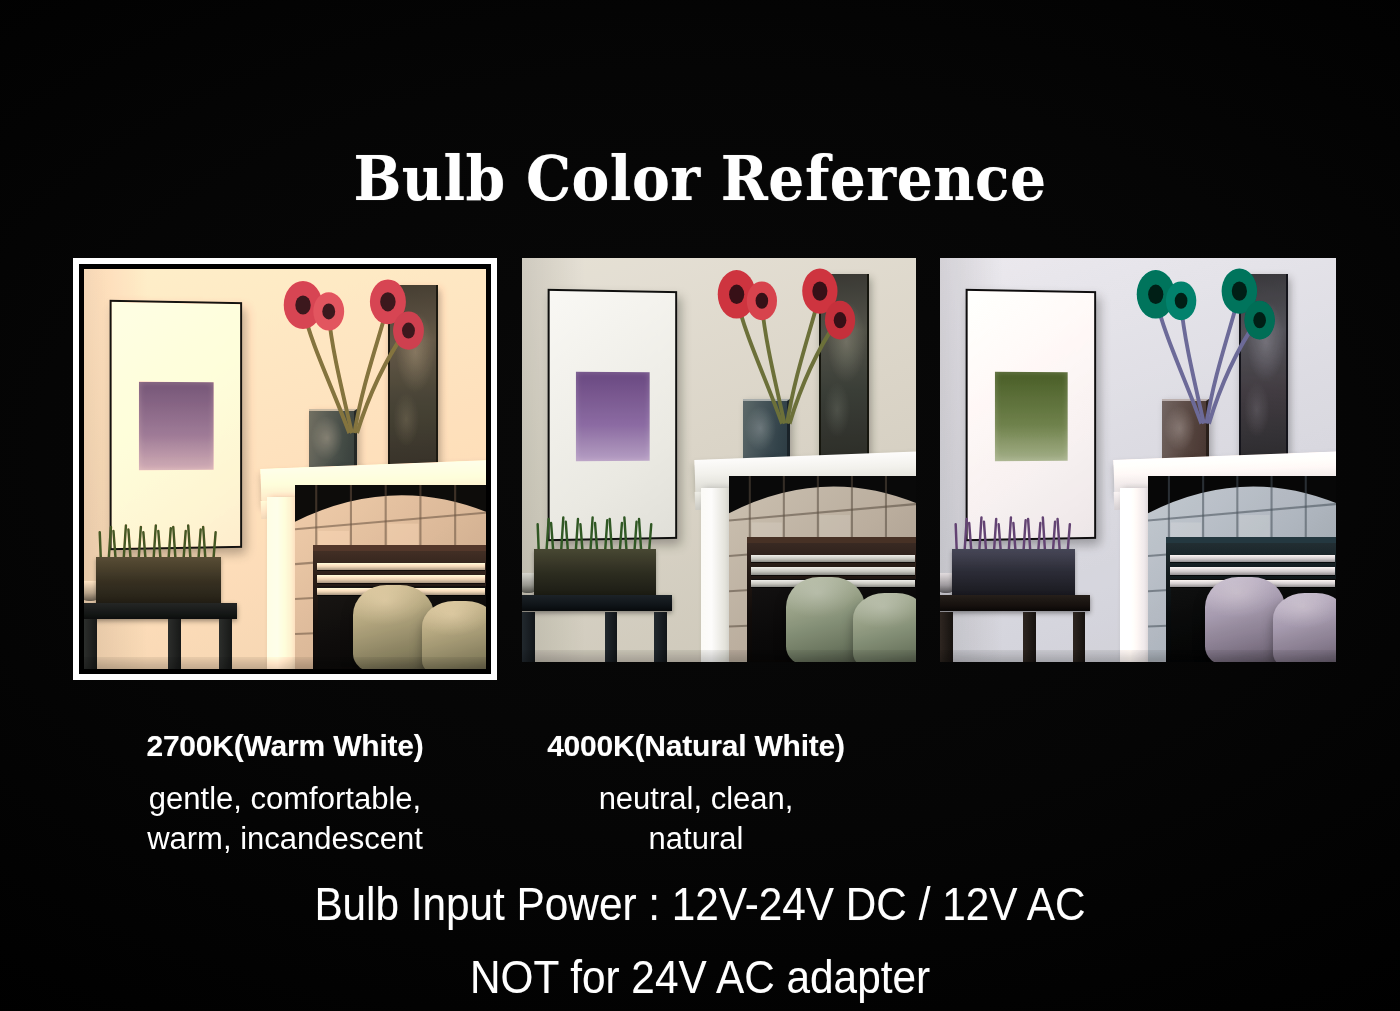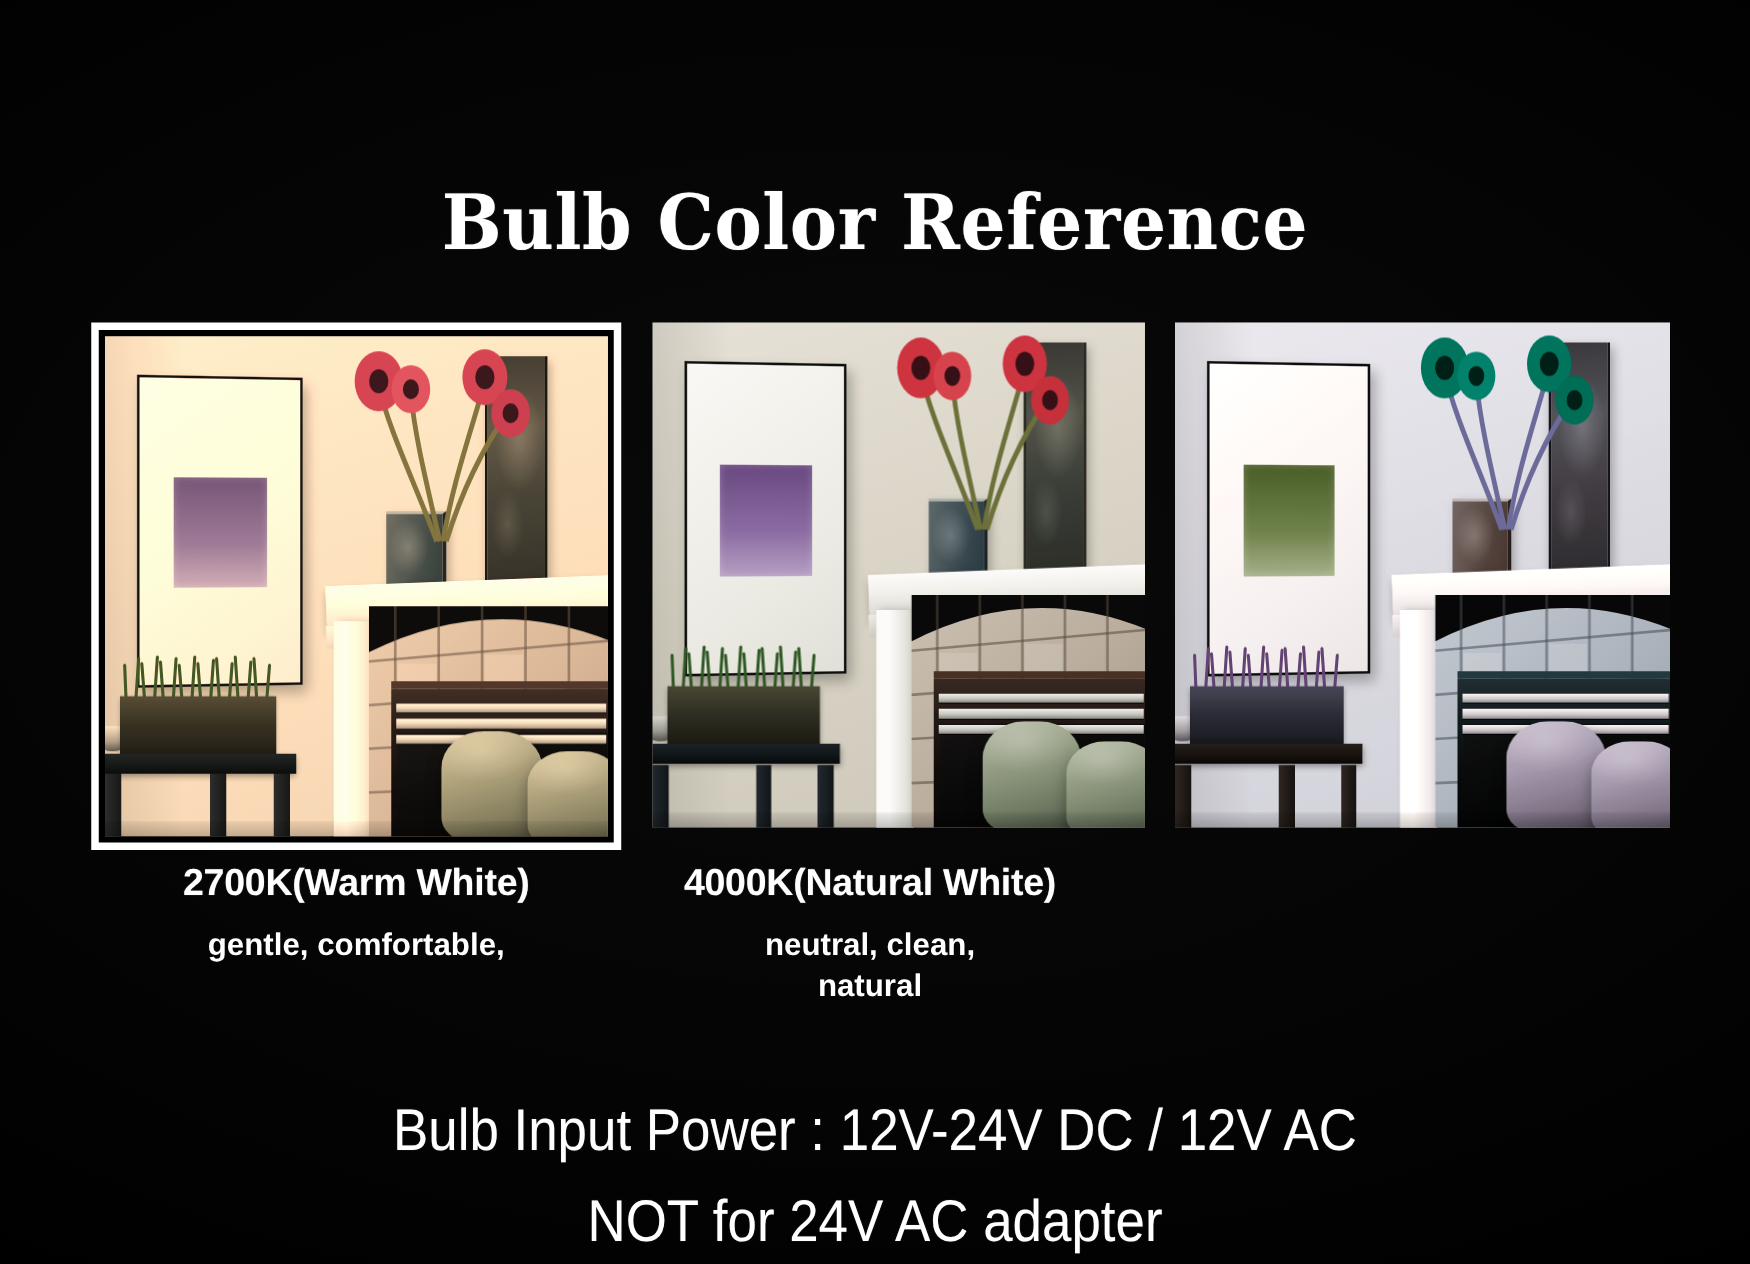--- a/index.html
+++ b/index.html
@@ -238,33 +238,33 @@
   .p1 .tint  { background: rgba(255, 176, 82, 0.145); mix-blend-mode: multiply; }
 
   .p2 .photo { filter: saturate(0.94) brightness(1.0) contrast(1.01); }
   .p2 .tint  { background: rgba(224, 218, 204, 0.10); mix-blend-mode: multiply; }
 
   .p3 .photo { filter: saturate(0.80) hue-rotate(174deg) brightness(1.06) contrast(1.03); }
   .p3 .tint  { background: rgba(150, 196, 236, 0.17); mix-blend-mode: multiply; }
 
   
   #captions { position: absolute; top: 690px; left: 0; width: 1400px; height: 120px; }
-  .cap { position: absolute; text-align: center; color: #ffffff; }
+  .cap { position: absolute; text-align: center; color: #ffffff; margin-top: 39px; }
   .cap.c1 { left: 60px;  width: 450px; }
   .cap.c2 { left: 487px; width: 418px; }
   .cap.c3 { left: 934px; width: 410px; }
   .cap-title {
     font-size: 30px; font-weight: bold;
     letter-spacing: -0.2px;
     white-space: nowrap;
     text-shadow: 0 0 1px rgba(255,255,255,0.4);
   }
   .cap-desc {
     margin-top: 16px;
-    font-size: 25px; font-weight: bold;
+    font-size: 31px; font-weight: normal;
     line-height: 1.30;
   }
   .cap-desc .l { display: block; }
 
   
   #footer { position: absolute; top: 876px; left: 0; width: 1400px; }
   .foot {
     text-align: center; color: #ffffff;
     font-size: 47px;
     font-weight: 400;
@@ -614,20 +614,21 @@
       </div>
     </div>
 
   </div>
 
   <div id="captions">
     <div class="cap c1">
       <div class="cap-title">2700K(Warm White)</div>
       <div class="cap-desc">
         <span class="l">gentle, comfortable,</span>
+        <span class="l">warm, incandescent</span>
       </div>
     </div>
     <div class="cap c2">
       <div class="cap-title">4000K(Natural White)</div>
       <div class="cap-desc">
         <span class="l">neutral, clean,</span>
         <span class="l">natural</span>
       </div>
     </div>
   </div>

